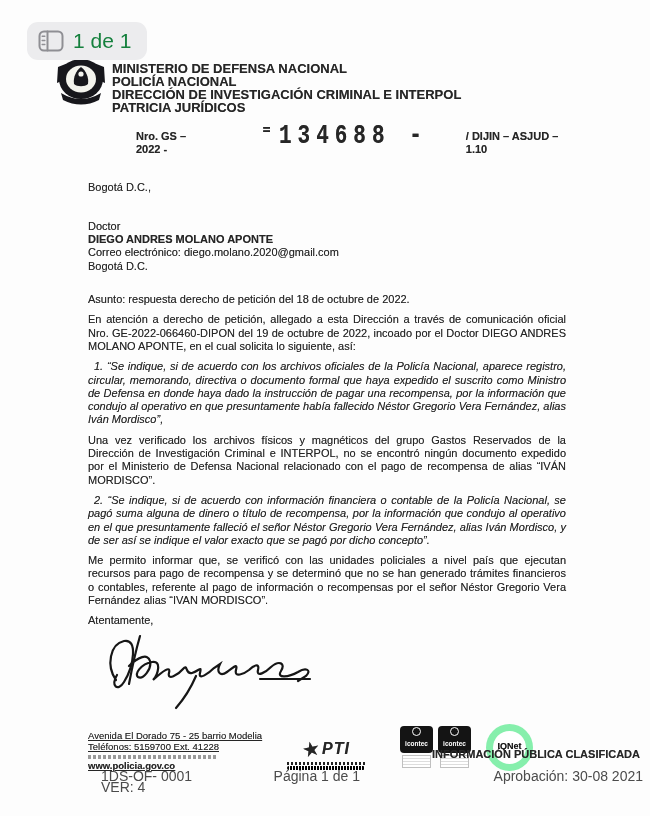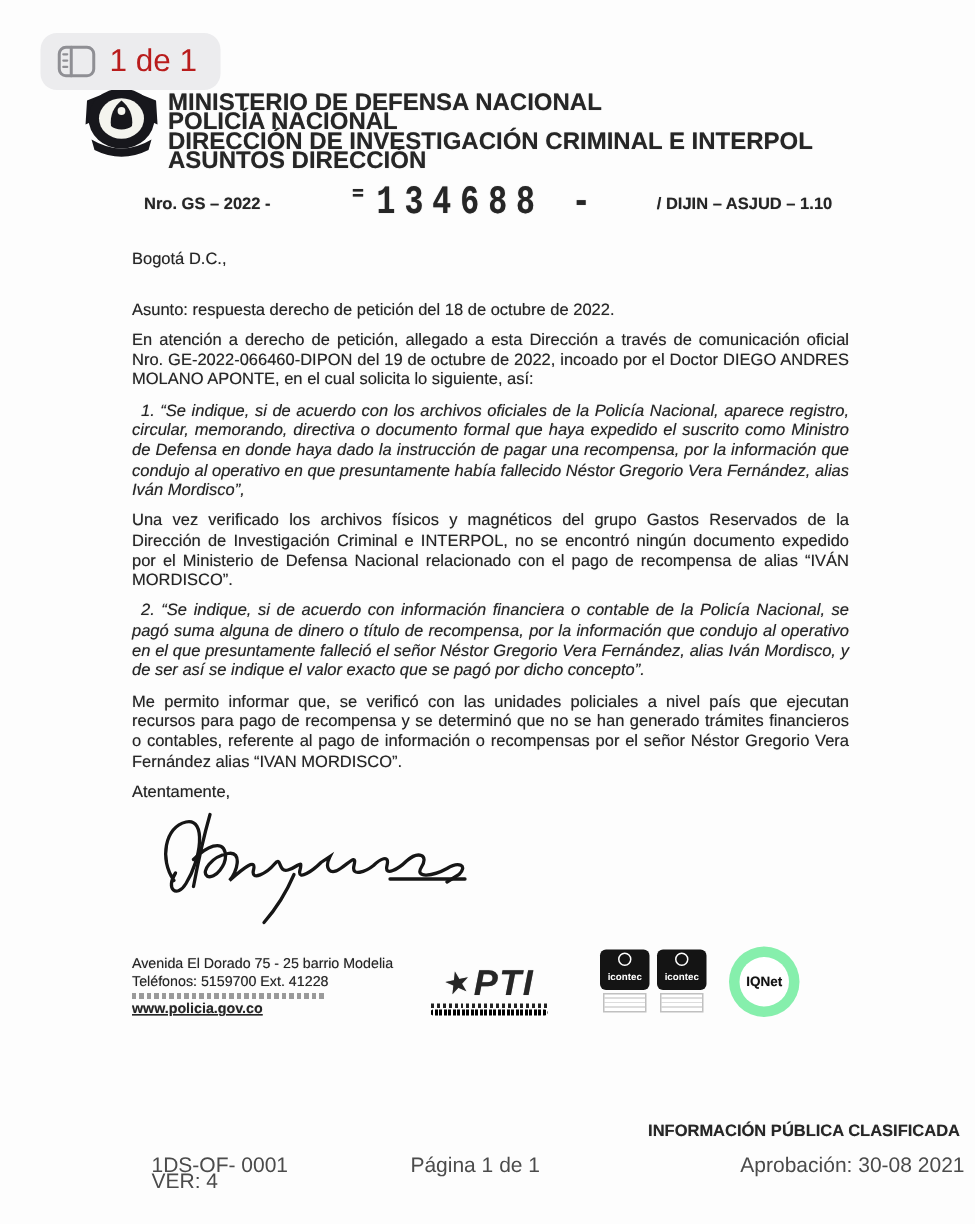--- a/index.html
+++ b/index.html
@@ -11,40 +11,40 @@
     font-family:"Liberation Sans", sans-serif;
     overflow:hidden;
   }
 
   
   .page-pill {
     position:absolute; left:27px; top:22px;
     display:flex; align-items:center; gap:9px;
     background:#ececee; border-radius:11px;
     padding:7px 16px 7px 11px;
-    color:#b91c1c; font-size:21px; font-weight:400;
+    color:#15803d; font-size:21px; font-weight:400;
     cursor:pointer; z-index:20;
   }
   .page-pill svg { display:block; }
 
   
   .doc {
     position:absolute; left:88px; top:60px; width:478px;
     color:#262626; font-size:11px; line-height:13.3px;
     text-shadow:0 0 0.5px rgba(45,45,45,.55);
   }
   .doc p { text-align:justify; margin-top:7px; }
 
   .letterhead { position:relative; min-height:54px; }
   .crest { position:absolute; left:-34px; top:-3px; }
-  .lh-lines { margin-left:24px; font-weight:bold; font-size:16px; line-height:13px; padding-top:2px; }
+  .lh-lines { margin-left:24px; font-weight:bold; font-size:13px; line-height:13px; padding-top:2px; }
 
   .ref-line {
-    margin-top:16px; display:flex; align-items:flex-end;
-    font-weight:bold; font-size:11px;
+    margin-top:16px; display:flex; align-items:flex-start;
+    font-weight:bold; font-size:11px;margin-left:40px;
   }
   .ref-prefix { margin-left:8px; }
   .ref-stamp {
     font-family:"Liberation Mono","DejaVu Sans Mono",monospace;
     font-weight:bold; font-size:21px; letter-spacing:6px;
     transform:scaleY(1.28); margin:0 4px 0 52px; white-space:nowrap;
   }
   .ref-suffix { margin-left:34px; }
 
   .city-line { margin-top:24px; }
@@ -57,31 +57,31 @@
 
   .closing { margin-top:10px; }
 
   
   .sig-block { position:relative; height:88px; margin-top:2px; }
   .sig-scribble { position:absolute; left:12px; top:2px; pointer-events:none; }
   .sig-lines { position:absolute; left:0; top:58px; line-height:13.5px; }
 
   
   .foot-band { position:relative; height:64px; margin-top:8px; }
-  .address { position:absolute; left:0; top:4px; font-size:9.5px; line-height:11.5px; }
+  .address { position:absolute; left:0; top:4px; font-size:9.5px; line-height:11.5px;text-decoration:underline; }
   .tiny-line {
     width:128px; height:4px; margin:2px 0 1px;
     background:repeating-linear-gradient(90deg,#9a9a9a 0 3px, transparent 3px 5px);
   }
   .website { font-weight:bold; text-decoration:underline; }
 
   .pti { position:absolute; left:196px; top:12px; width:84px; text-align:center; }
   .pti-row { display:flex; align-items:center; justify-content:center; gap:2px; }
   .pti-star { font-size:20px; line-height:20px; transform:rotate(-12deg); }
-  .pti-text { font-size:24px; font-weight:bold; letter-spacing:1px; font-style:italic; line-height:22px; }
+  .pti-text { font-size:16px; font-weight:bold; letter-spacing:1px; font-style:italic; line-height:22px; }
   .pti-sub { width:78px; height:3px; margin:2px auto 1px;
     background:repeating-linear-gradient(90deg,#222 0 2px, transparent 2px 4px); }
   .pti-zig { width:78px; height:4px; margin:0 auto;
     background:repeating-linear-gradient(90deg,#000 0 2px, transparent 2px 3px); border-radius:2px; }
 
   .icontec-pair { position:absolute; left:312px; top:0; display:flex; gap:5px; }
   .icontec { text-align:center; }
   .icontec-box {
     width:33px; height:27px; background:#141414; border-radius:4px;
     color:#fff; font-size:6.5px; font-weight:bold;
@@ -140,32 +140,38 @@
         <ellipse cx="27" cy="22" rx="15" ry="13.5" fill="#f4f4ee"></ellipse>
         <path d="M27 10 C22 14 19 20 20 27 C23 30 31 30 34 27 C35 20 32 14 27 10 Z" fill="#17171c"></path>
         <circle cx="27" cy="17" r="2.6" fill="#f4f4ee"></circle>
         <path d="M7 36 Q27 48 47 36 L45 43 Q27 52 9 43 Z" fill="#17171c"></path>
       </svg>
     </span>
     <div class="lh-lines">
       <div>MINISTERIO DE DEFENSA NACIONAL</div>
       <div>POLICÍA NACIONAL</div>
       <div>DIRECCIÓN DE INVESTIGACIÓN CRIMINAL E INTERPOL</div>
-      <div>ASUNTOS DIRECCIÓN</div>
+      <div>PATRICIA JURÍDICOS</div>
     </div>
   </div>
 
   <div class="ref-line">
     <span class="ref-prefix">Nro. GS – 2022 -</span>
     <span class="ref-stamp">⁼134688 -</span>
     <span class="ref-suffix">/ DIJIN – ASJUD – 1.10</span>
   </div>
 
   <div class="city-line">Bogotá D.C.,</div>
 
+  <div class="recipient">
+    <div>Doctor</div>
+    <div class="bold">DIEGO ANDRES MOLANO APONTE</div>
+    <div>Correo electrónico: diego.molano.2020@gmail.com</div>
+    <div>Bogotá D.C.</div>
+  </div>
 
   <div class="subject">Asunto: respuesta derecho de petición del 18 de octubre de 2022.</div>
 
   <p>En atención a derecho de petición, allegado a esta Dirección a través de comunicación oficial Nro. GE-2022-066460-DIPON del 19 de octubre de 2022, incoado por el Doctor DIEGO ANDRES MOLANO APONTE, en el cual solicita lo siguiente, así:</p>
 
   <p class="quote">1. “Se indique, si de acuerdo con los archivos oficiales de la Policía Nacional, aparece registro, circular, memorando, directiva o documento formal que haya expedido el suscrito como Ministro de Defensa en donde haya dado la instrucción de pagar una recompensa, por la información que condujo al operativo en que presuntamente había fallecido Néstor Gregorio Vera Fernández, alias Iván Mordisco”,</p>
 
   <p>Una vez verificado los archivos físicos y magnéticos del grupo Gastos Reservados de la Dirección de Investigación Criminal e INTERPOL, no se encontró ningún documento expedido por el Ministerio de Defensa Nacional relacionado con el pago de recompensa de alias “IVÁN MORDISCO”.</p>
 
   <p class="quote">2. “Se indique, si de acuerdo con información financiera o contable de la Policía Nacional, se pagó suma alguna de dinero o título de recompensa, por la información que condujo al operativo en el que presuntamente falleció el señor Néstor Gregorio Vera Fernández, alias Iván Mordisco, y de ser así se indique el valor exacto que se pagó por dicho concepto”.</p>

